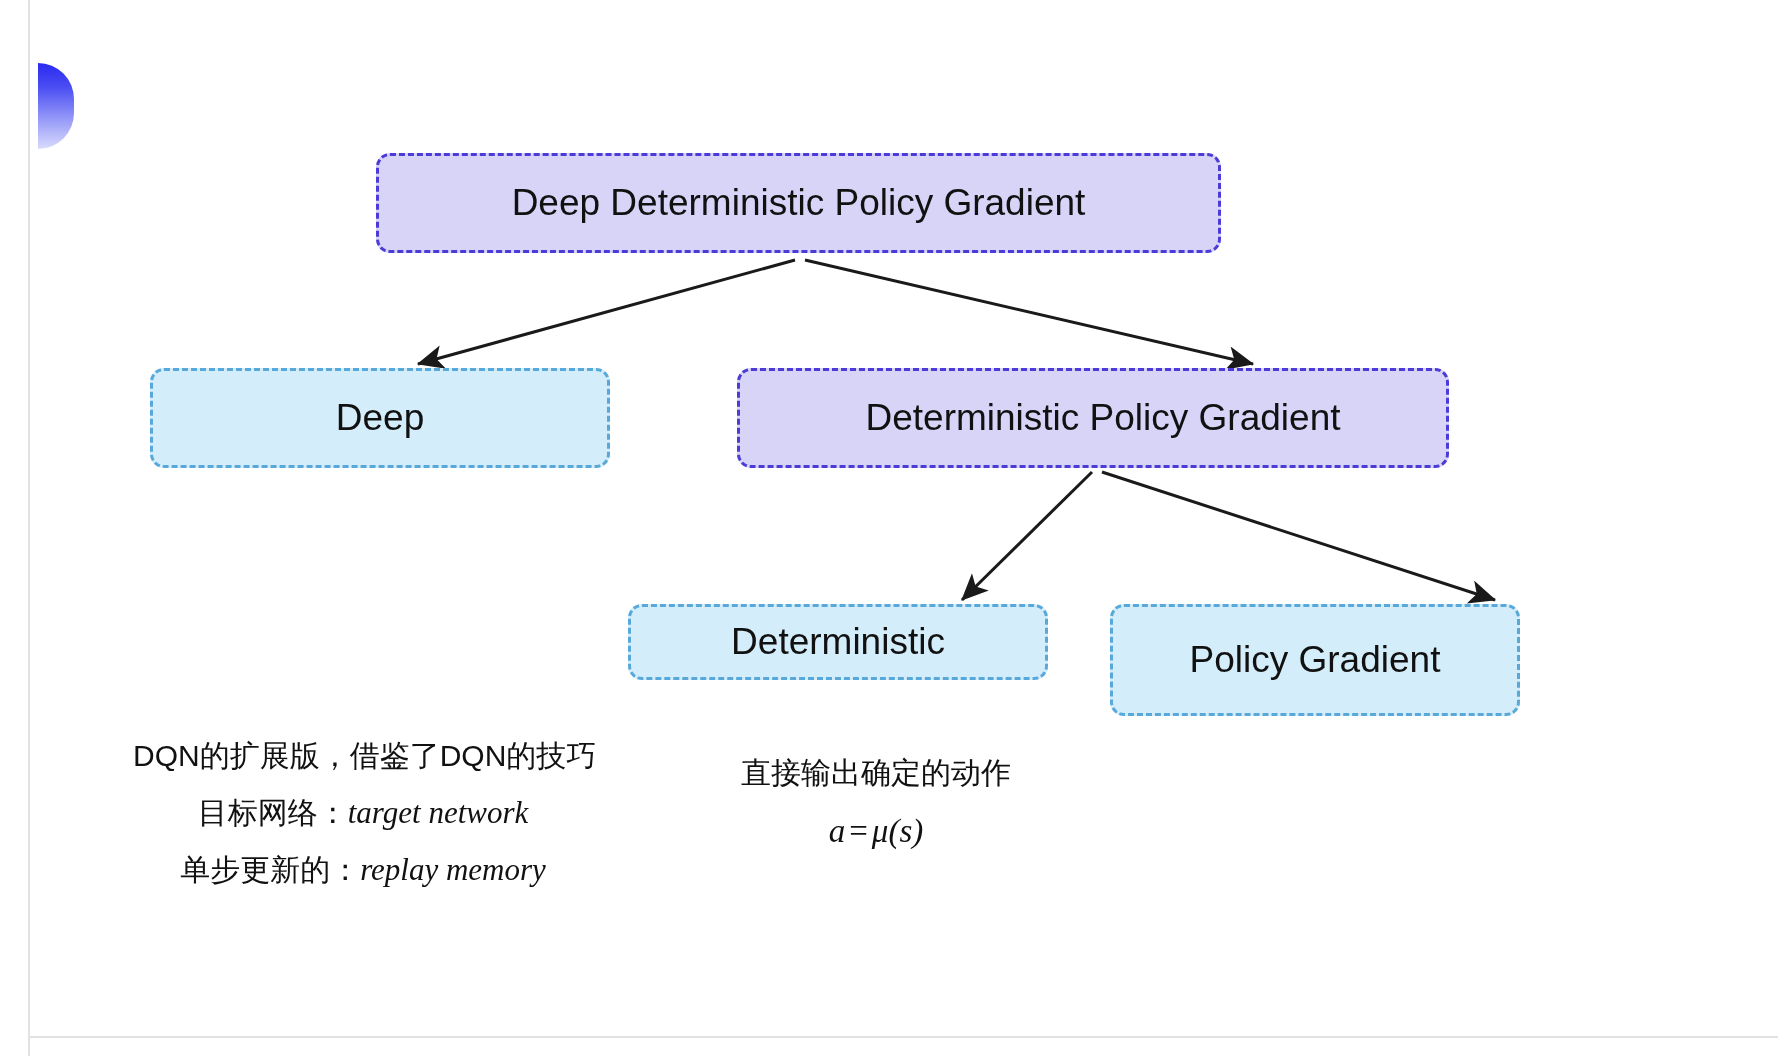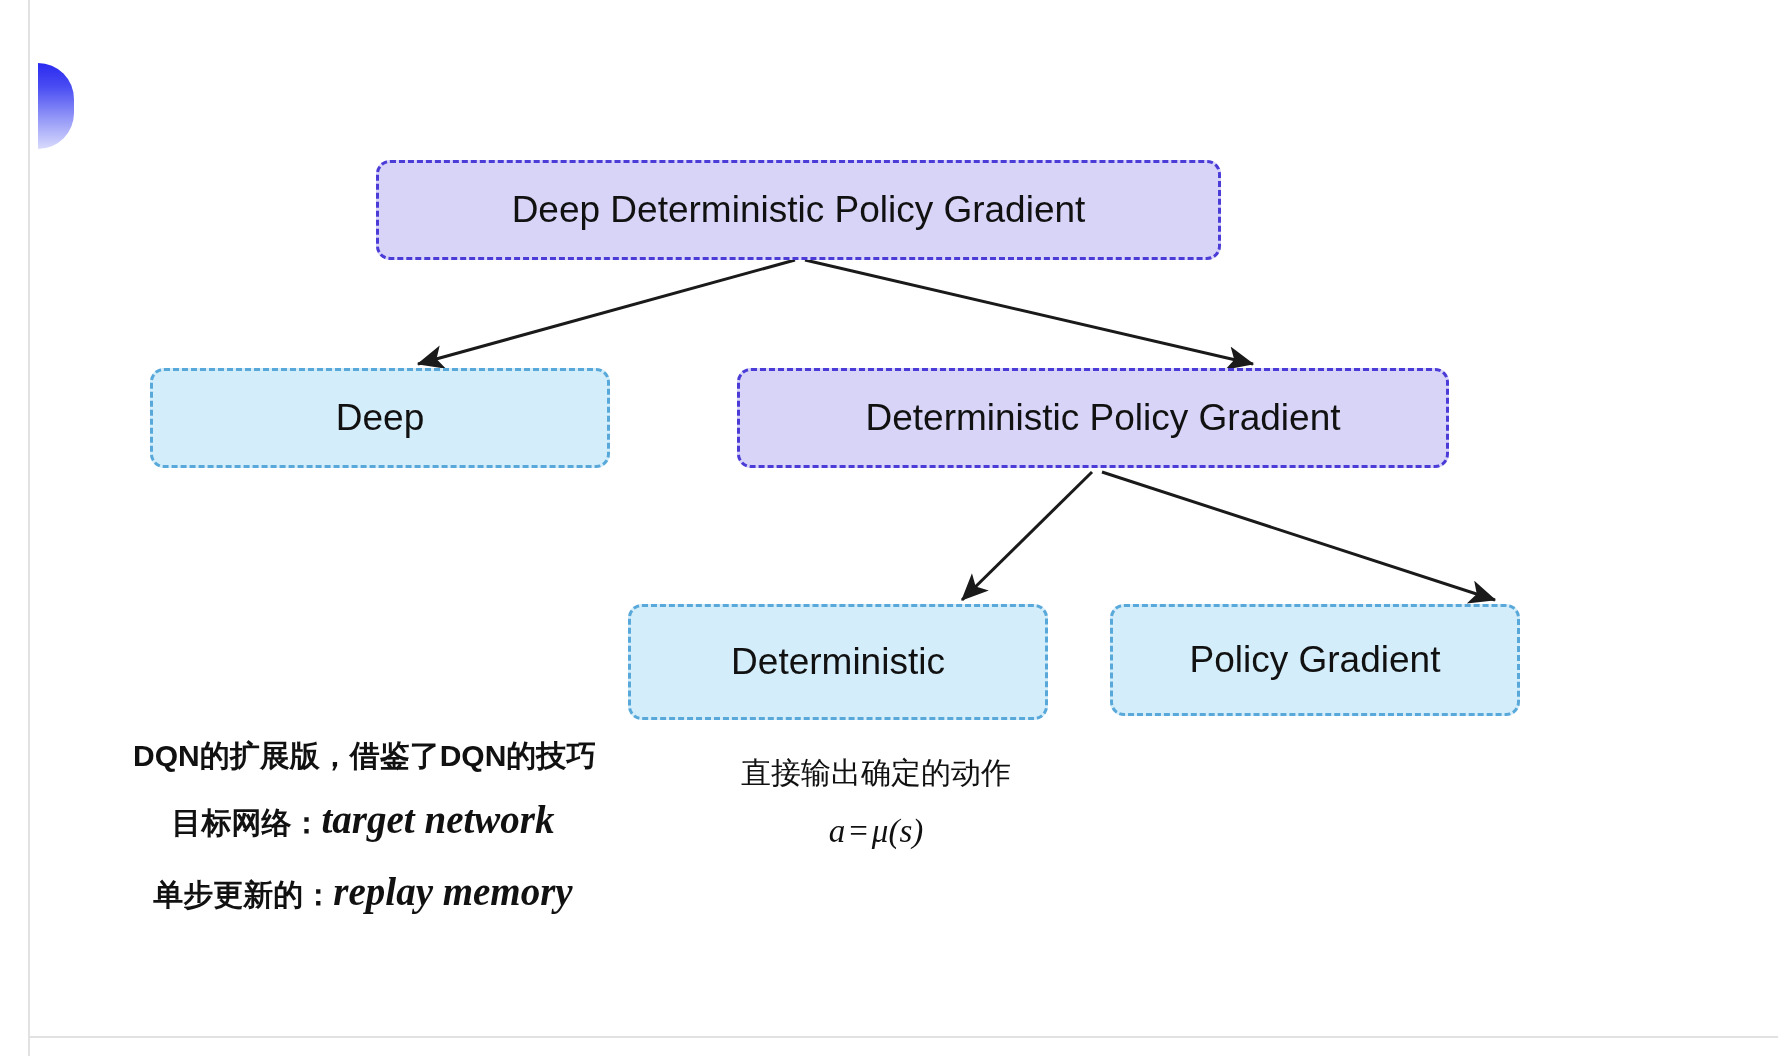--- a/index.html
+++ b/index.html
@@ -86,24 +86,24 @@
   }
   .node.purple {
     background: #d7d4f8;
     border-color: #4b3cd8;
   }
   .node.blue {
     background: #d4edfa;
     border-color: #58a9da;
   }
 
-  #node-root   { left: 376px; top: 160px;  width: 845px; height: 100px; }
+  #node-root   { left: 376px; top: 153px;  width: 845px; height: 100px; }
   #node-deep   { left: 150px; top: 368px;  width: 460px; height: 100px; }
   #node-dpg    { left: 737px; top: 368px;  width: 712px; height: 100px; padding-left: 20px; }
-  #node-det    { left: 628px; top: 604px;  width: 420px; height: 116px; }
+  #node-det    { left: 628px; top: 604px;  width: 420px; height: 76px; }
   #node-pg     { left: 1110px; top: 604px; width: 410px; height: 112px; }
 
   
   #arrows {
     position: absolute;
     left: 0; top: 0;
     width: 1778px; height: 1056px;
     pointer-events: none;
   }
 
@@ -112,24 +112,24 @@
     position: absolute;
     color: #111111;
     font-size: 30px;
     line-height: 1.85;
     font-family: "Liberation Sans", "DejaVu Sans", sans-serif;
     white-space: nowrap;
   }
   .annot .ital {
     font-family: "Liberation Serif", "DejaVu Serif", serif;
     font-style: italic;
-    font-size: 39px;
+    font-size: 31px;
   }
   #annot-left   { left: 133px; top: 728px; text-align: center; width: 460px; }
-  #annot-left .ln { display: block; font-weight: bold; }
+  #annot-left .ln { display: block; }
   #annot-mid    { left: 696px; top: 745px; text-align: center; width: 360px; }
   #annot-mid .ln { display: block; }
   #annot-right  { left: 1190px; top: 745px; text-align: center; width: 340px; }
   #annot-right .ln { display: block; }
 
   .formula {
     font-family: "Liberation Serif", "DejaVu Serif", serif;
     font-style: italic;
     font-size: 33px;
     text-align: center;

